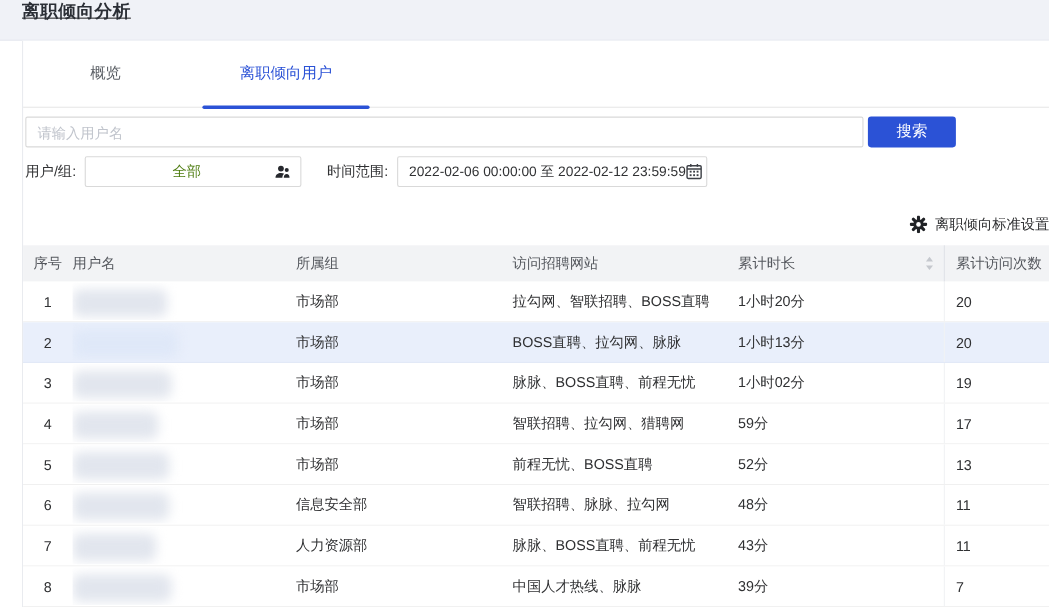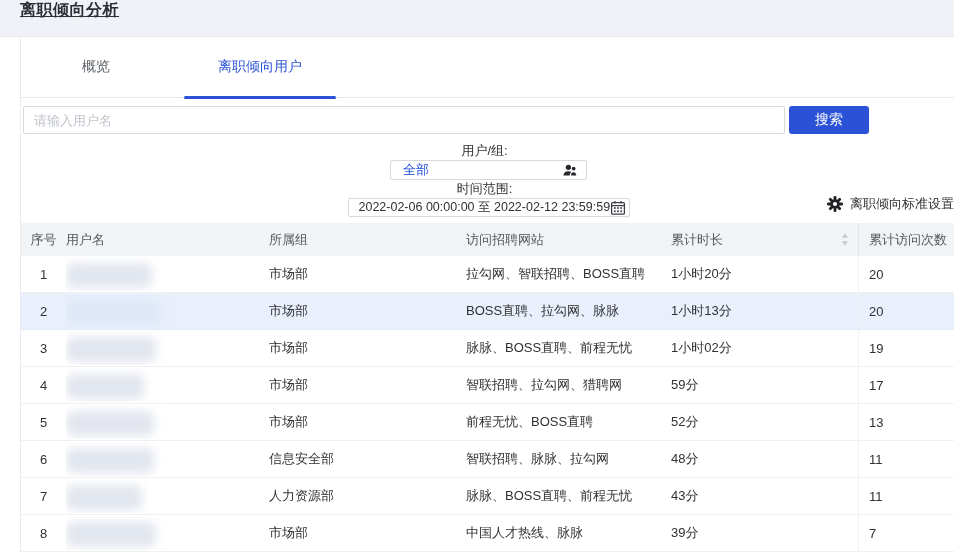--- a/index.html
+++ b/index.html
@@ -22,24 +22,24 @@
   .tab.active { color: var(--accent,#2b52d6); }
   .tab.active::after { content:''; position:absolute; left:0; right:0; bottom:-2px; height:3px; background: var(--accent,#2b52d6); border-radius:2px; }
 
   
   .search-row { display: flex; margin: 8px 0 0 2px; padding-right: 85px; }
   .search-input { flex: 1; height: 28px; border: 1px solid #d9d9d9; border-radius: 2px; padding: 0 10px; font-size: 13px; color:#303133; outline: none; font-family: inherit; }
   .search-input::placeholder { color: #c0c4cc; }
   .search-btn { width: 80px; height: 28px; margin-left: 4px; background: var(--accent,#2b52d6); color: #fff; border: none; border-radius: 3px; font-size: 14px; cursor: pointer; font-family: inherit; }
 
   
-  .filter-row { display: flex; align-items: center; margin: 8px 0 0 2px; height: 28px; flex-direction: column; }
+  .filter-row { display: flex; align-items: center; margin: 8px 0 0 2px; height: 28px; }
   .filter-label { font-size: 13px; color: #303133; margin-right: 8px; }
   .select-box { width: 197px; height: 28px; border: 1px solid #d9d9d9; border-radius: 2px; display: flex; align-items: center; padding: 0 8px 0 12px; cursor: pointer; }
-  .select-box .val { flex: 1; color: #1d4ed8; }
+  .select-box .val { flex: 1; color: #4d7c0f; text-align: center; }
   .date-box { width: 282px; height: 28px; border: 1px solid #d9d9d9; border-radius: 2px; display: flex; align-items: center; padding: 0 8px 0 10px; cursor: pointer; }
   .date-box .val { flex: 1; color: #303133; font-size: 12.5px; white-space: nowrap; }
   .gap-lg { width: 23px; }
   .icon16 { width: 16px; height: 16px; display: inline-block; flex: none; }
 
   
   .settings-row { display: flex; align-items: center; margin: 24px 0 0 10px; height: 20px; cursor: pointer; justify-content: flex-end; }
   .settings-row .txt { margin-left: 7px; font-size: 13px; color: #303133; }
 
   

